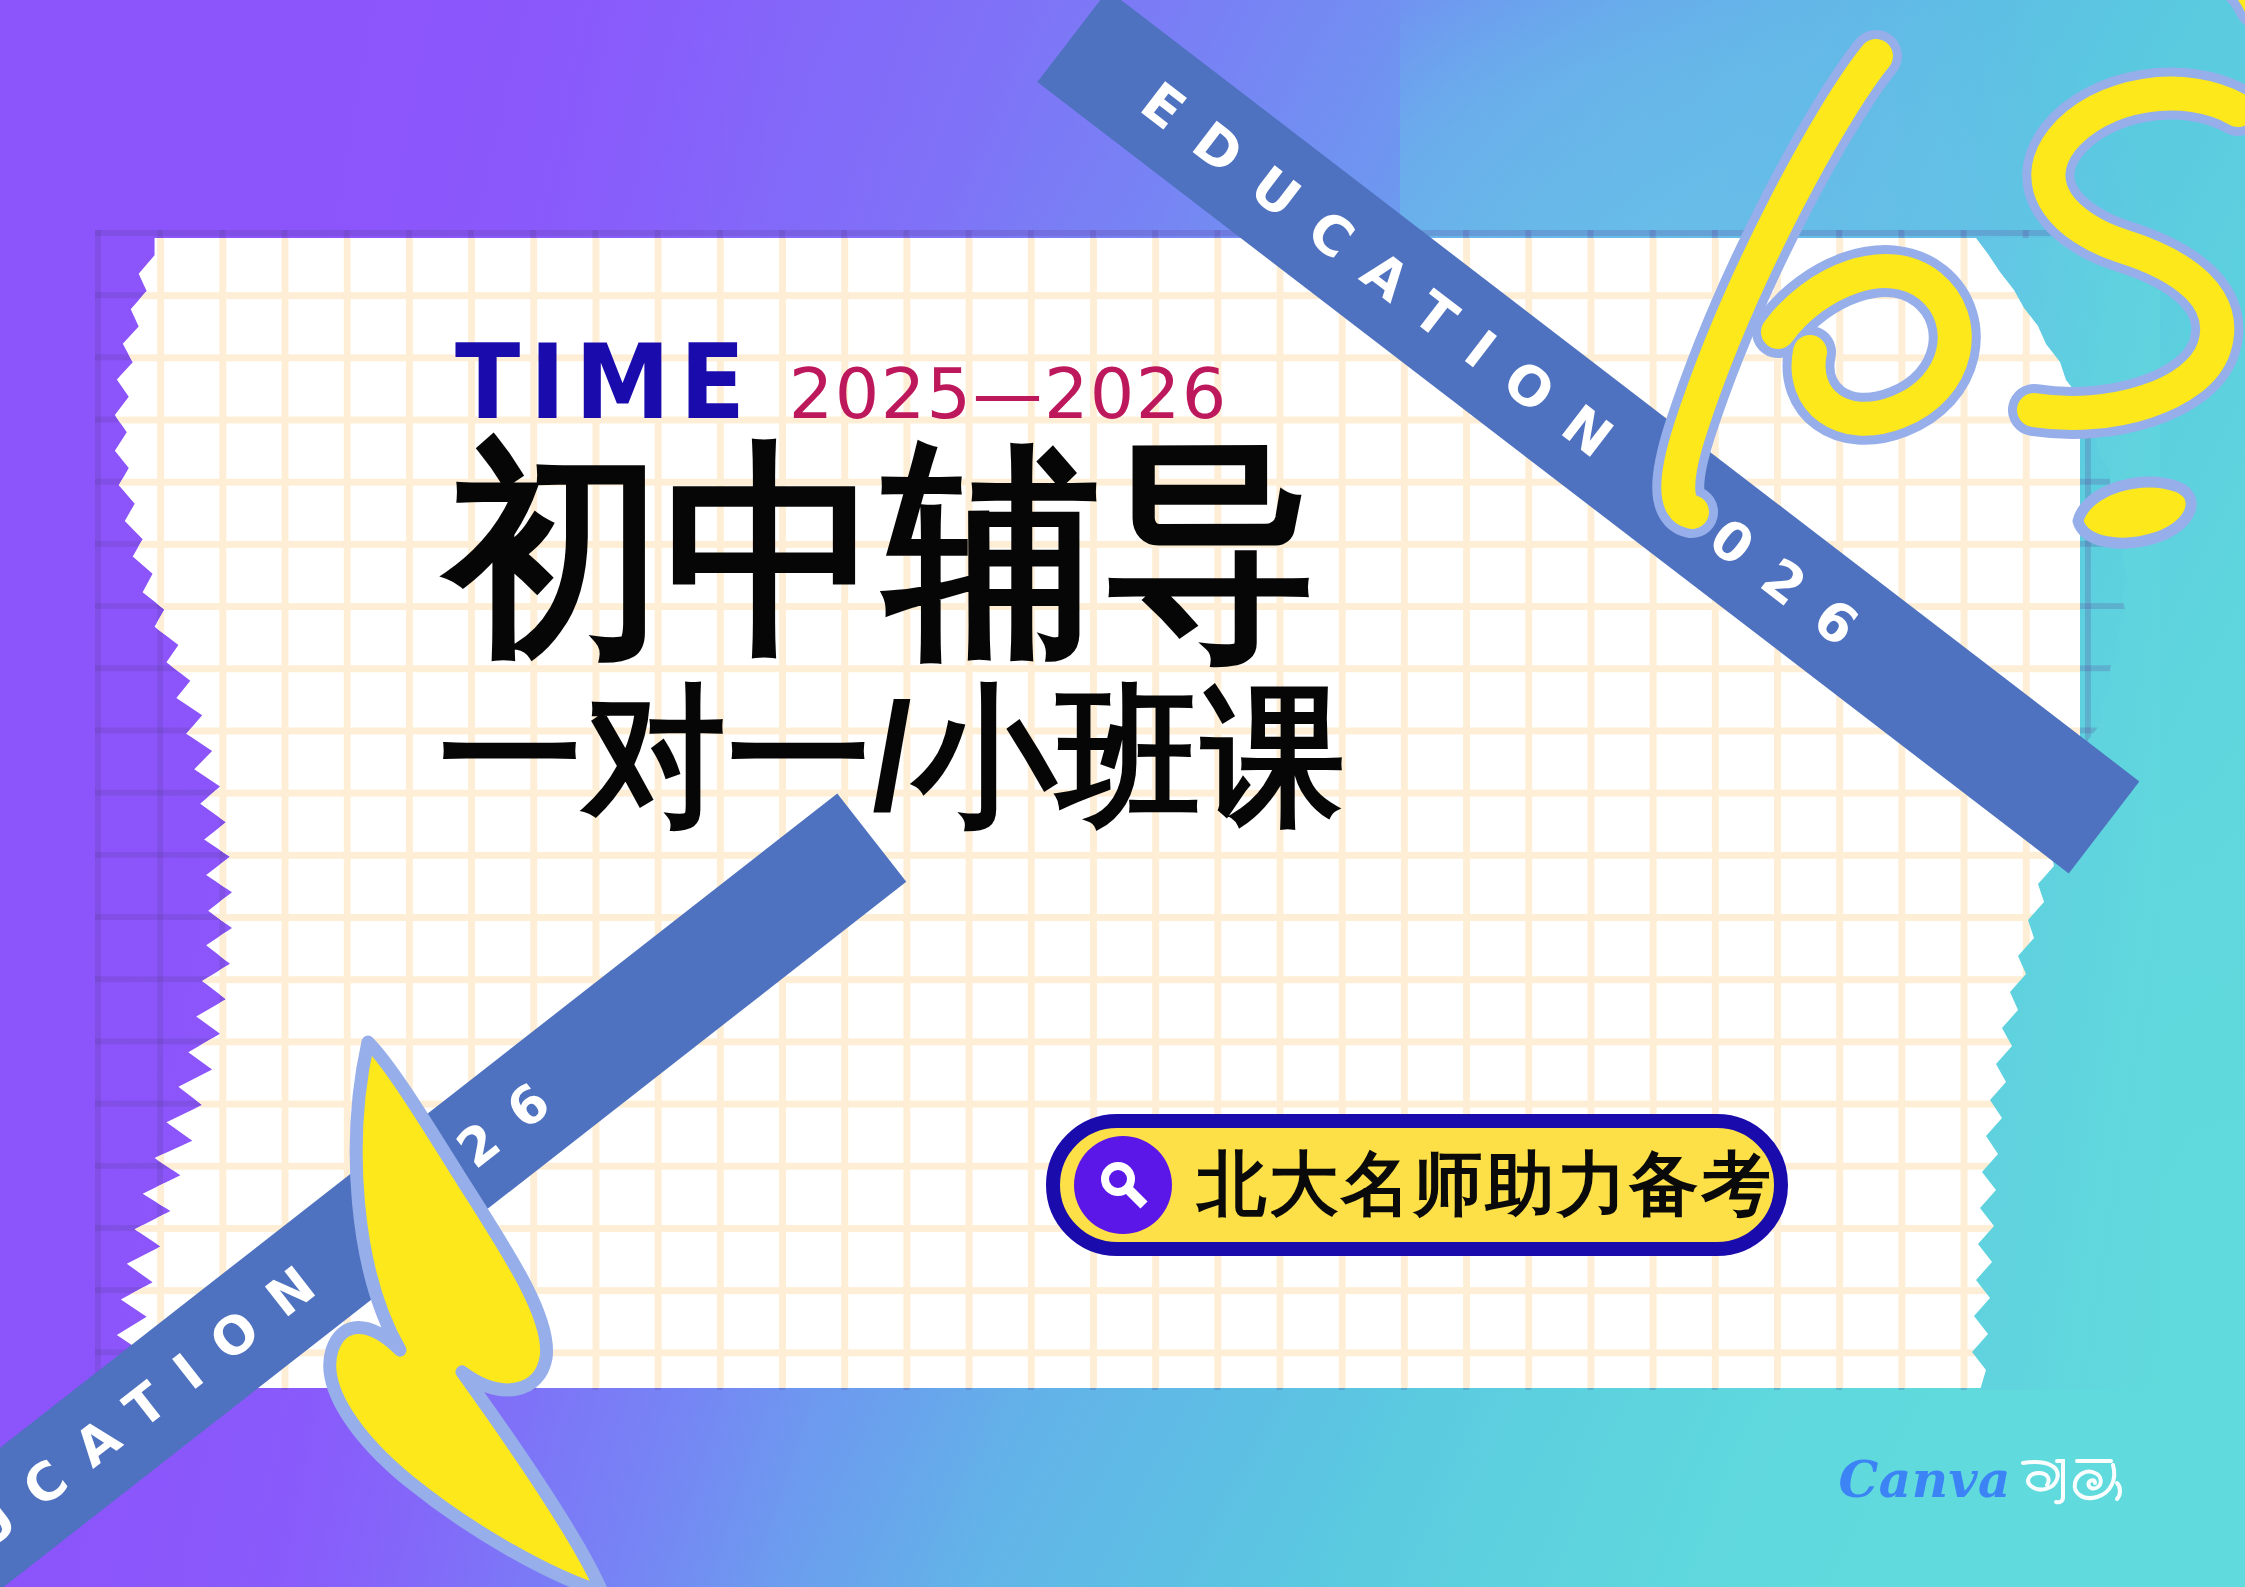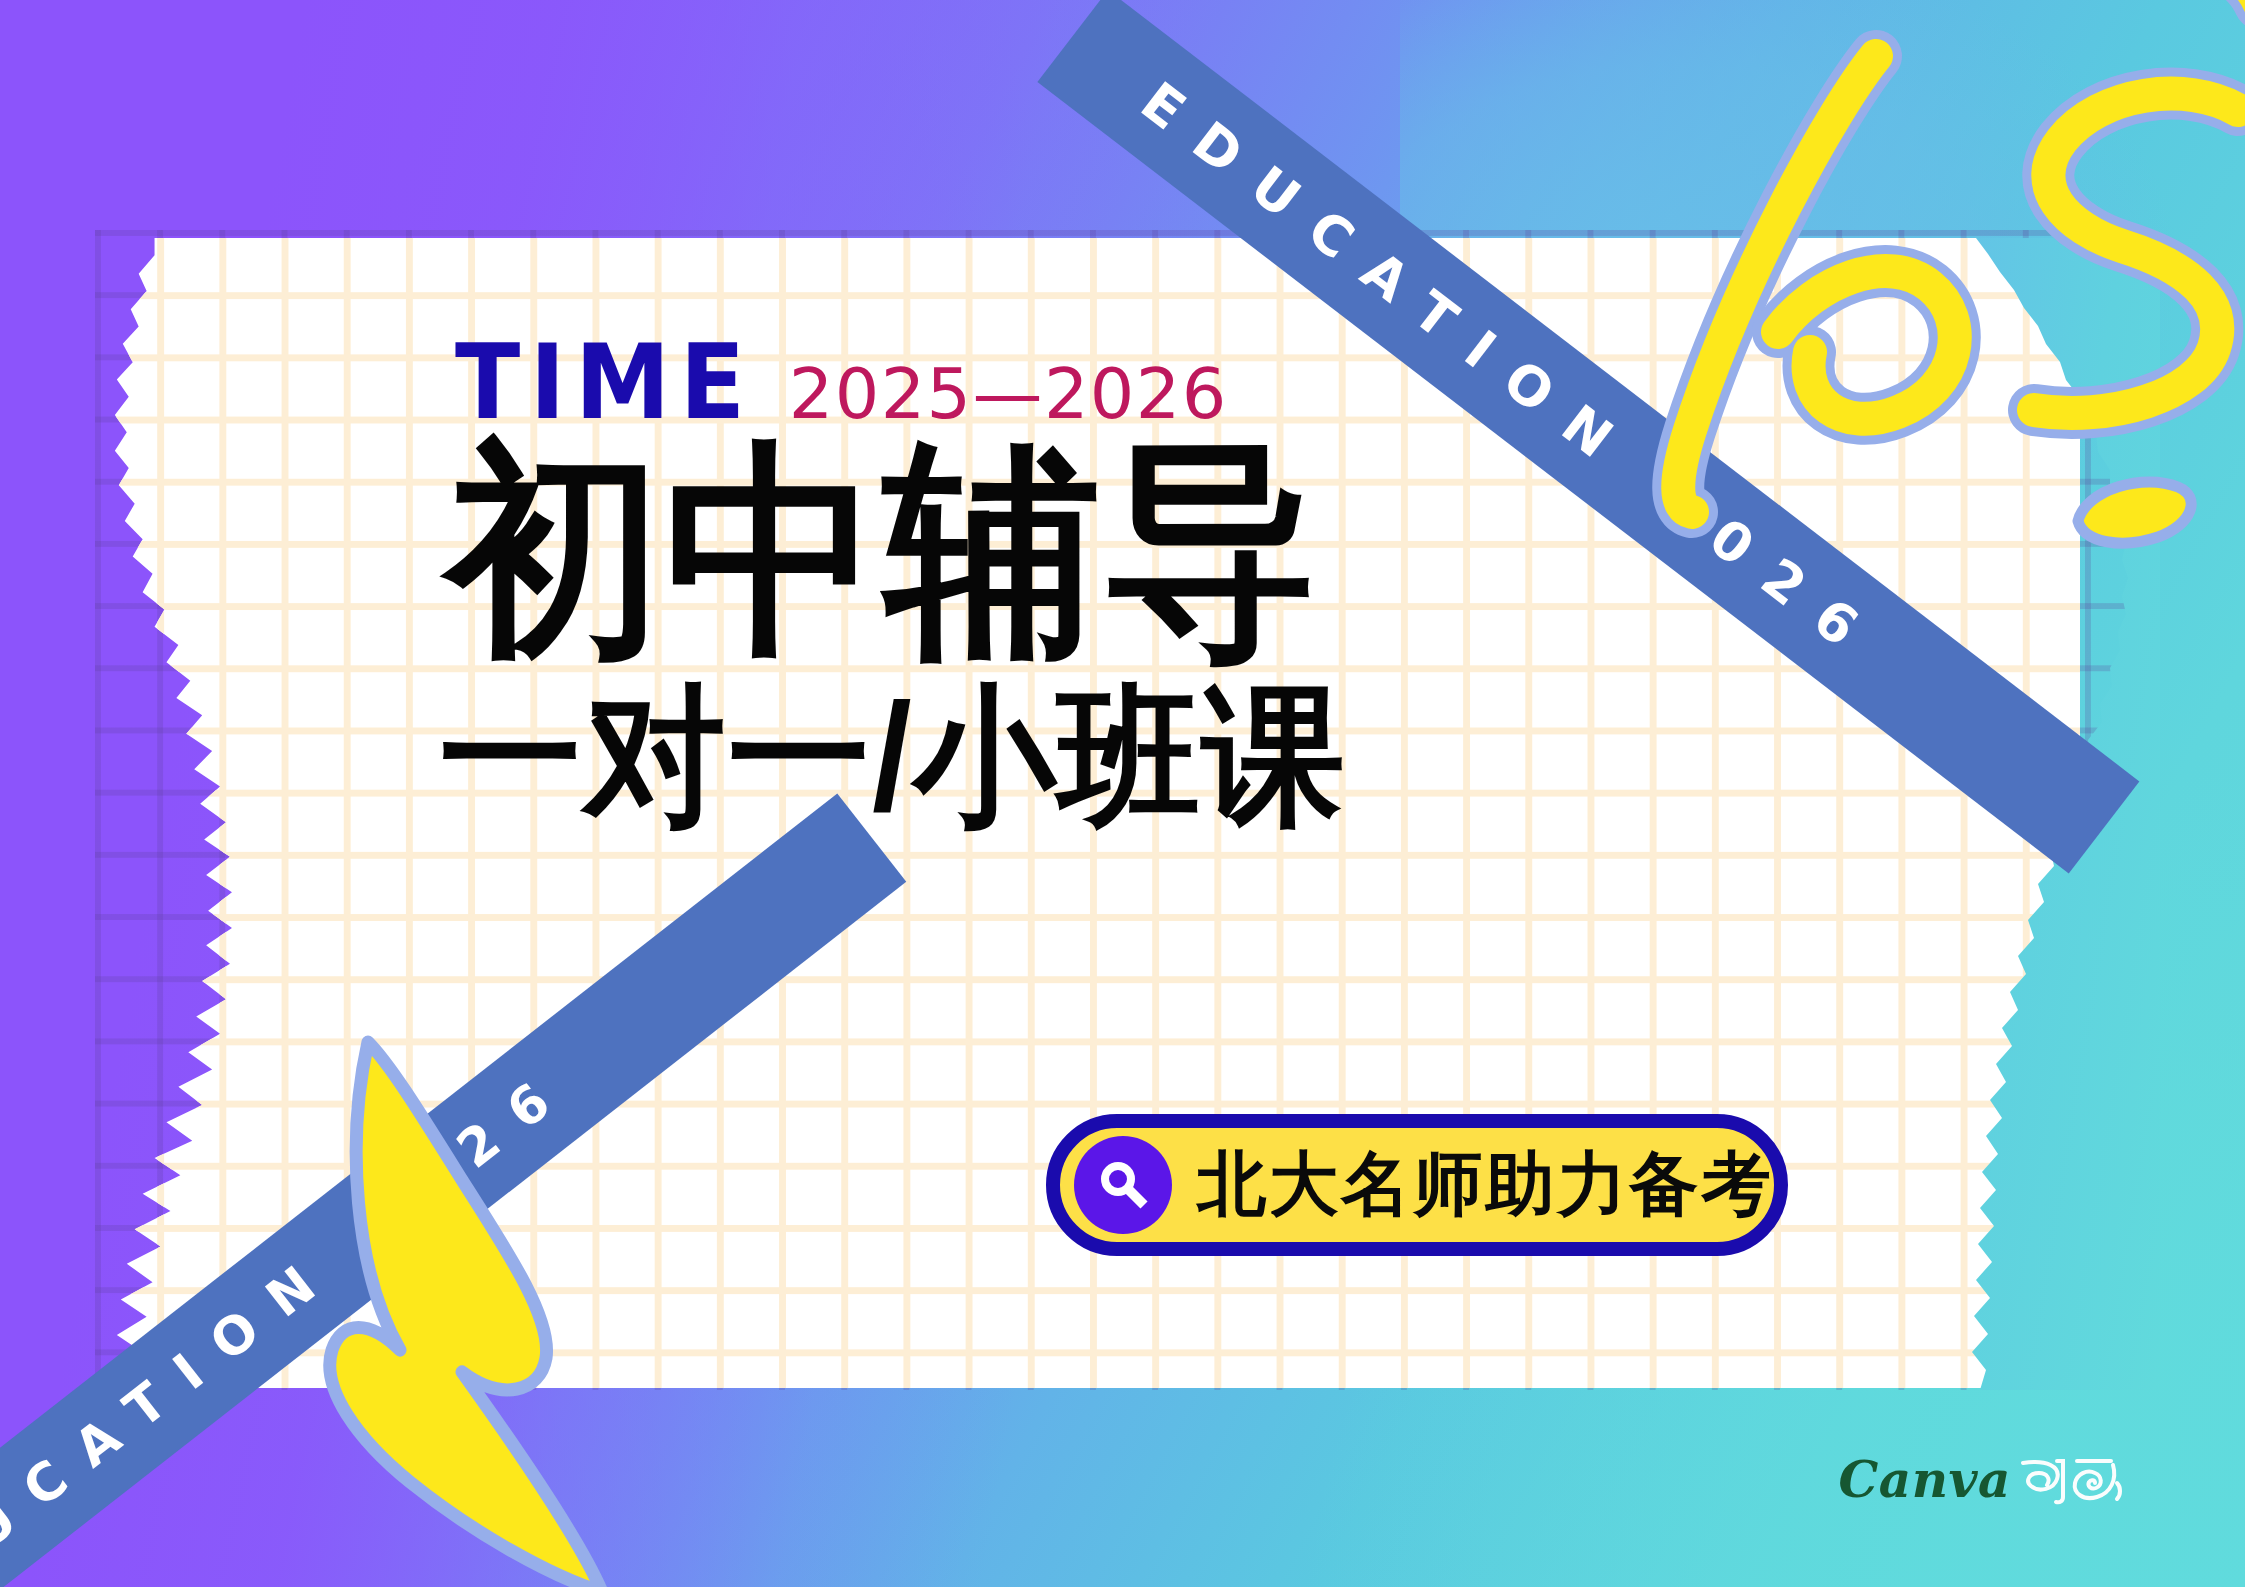--- a/index.html
+++ b/index.html
@@ -223,21 +223,21 @@
     position:absolute;
     right:120px; bottom:78px;
     display:flex; align-items:center; gap:6px;
     opacity:0.97;
   }
   .wm-text{
     font-family:"DejaVu Serif",serif;
     font-style:italic;
     font-weight:700;
     font-size:50px;
-    color:#14532d;
+    color:#3b82f6;
     letter-spacing:0.01em;
   }
 </style>
 </head>
 <body>
 
 <div id="stage">
 
   <div class="bg-gradient"></div>
   <div class="bg-purple-wash"></div>

